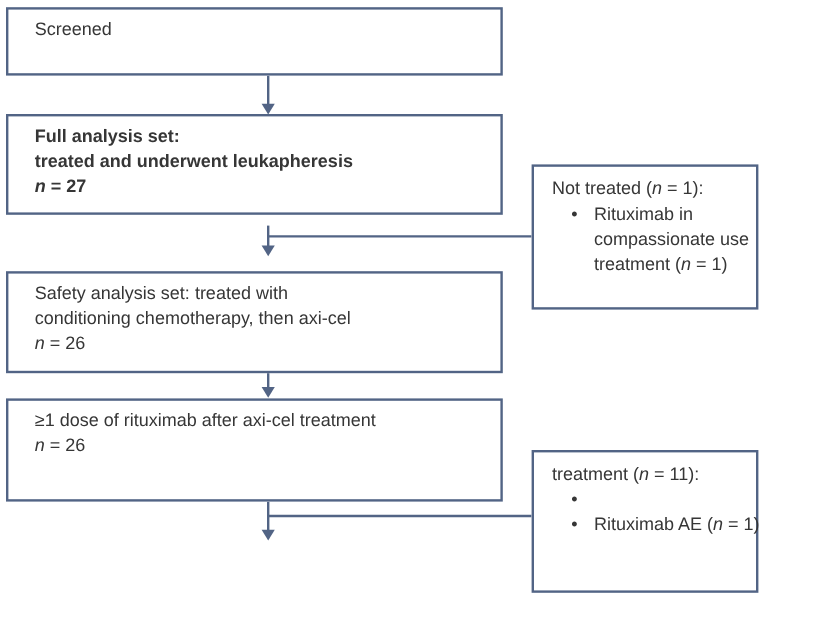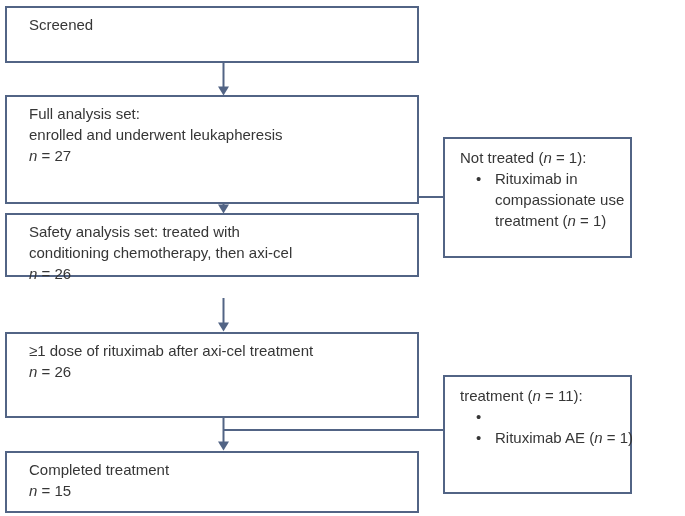--- a/index.html
+++ b/index.html
@@ -74,41 +74,37 @@
 
     <path class="cline" d="M223.5 418 V 442"></path>
     <path class="cline" d="M223.5 430 H 443"></path>
     <polygon class="chead" points="218,441.5 229,441.5 223.5,450.5"></polygon>
   </svg>
 
   <div class="box main" style="top:6px;height:57px;">
     <div class="line"><span>Screened</span></div>
   </div>
 
-  <div class="box main" style="top:95px;height:109px;">
+  <div class="box main" style="top:95px;height:84px;font-weight:bold;">
     <div class="line"><span>Full analysis set:</span></div>
-    <div class="line"><span>enrolled and underwent leukapheresis</span></div>
+    <div class="line"><span>treated and underwent leukapheresis</span></div>
     <div class="line"><i>n</i><span> = 27</span></div>
   </div>
 
-  <div class="box main" style="top:213px;height:64px;">
+  <div class="box main" style="top:226px;height:85px;">
     <div class="line"><span>Safety analysis set: treated with</span></div>
     <div class="line"><span>conditioning chemotherapy, then axi-cel</span></div>
     <div class="line"><i>n</i><span> = 26</span></div>
   </div>
 
   <div class="box main" style="top:332px;height:86px;">
     <div class="line"><span>≥1 dose of rituximab after axi-cel treatment</span></div>
     <div class="line"><i>n</i><span> = 26</span></div>
   </div>
 
-  <div class="box main" style="top:451px;height:62px;">
-    <div class="line"><span>Completed treatment</span></div>
-    <div class="line"><i>n</i><span> = 15</span></div>
-  </div>
 
   <div class="box side" style="top:137px;height:121px;">
     <div class="line"><span>Not treated (</span><i>n</i><span> = 1):</span></div>
     <div class="bullet">
       <span class="marker">•</span>
       <div class="bullet-lines">
         <div class="line"><span>Rituximab in</span></div>
         <div class="line"><span>compassionate use</span></div>
         <div class="line"><span>treatment (</span><i>n</i><span> = 1)</span></div>
       </div>

